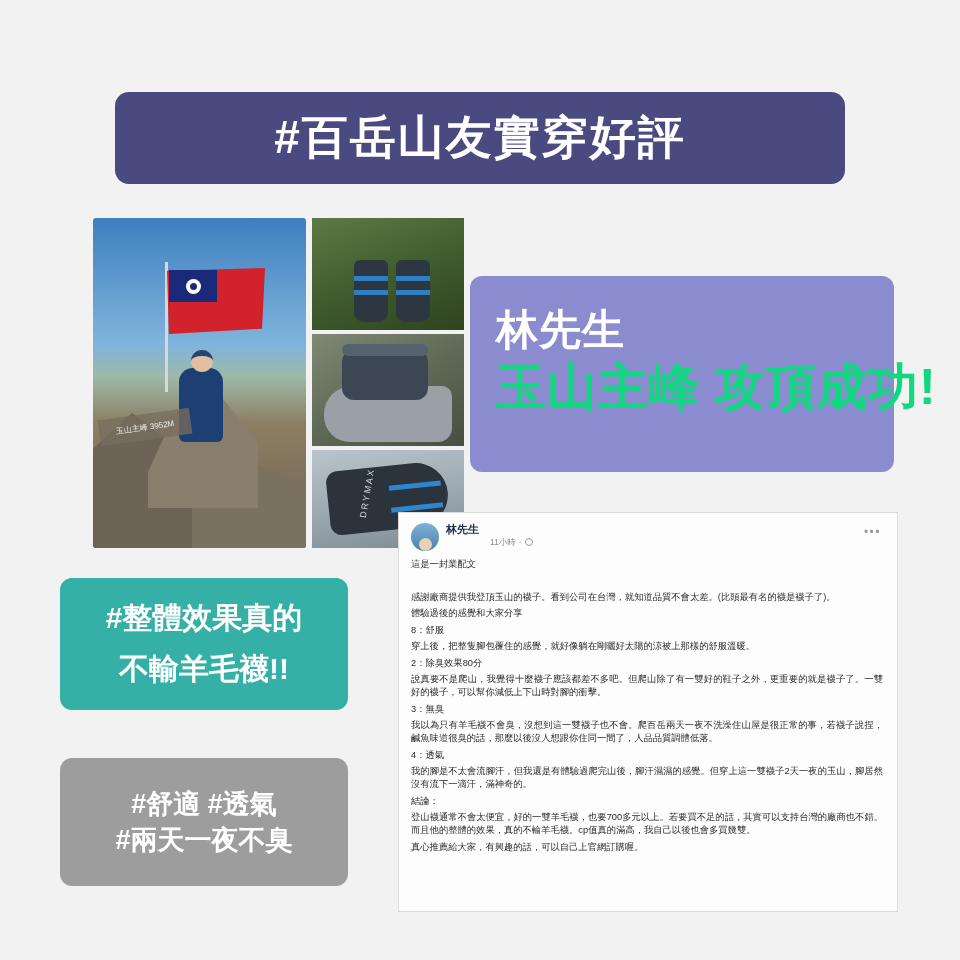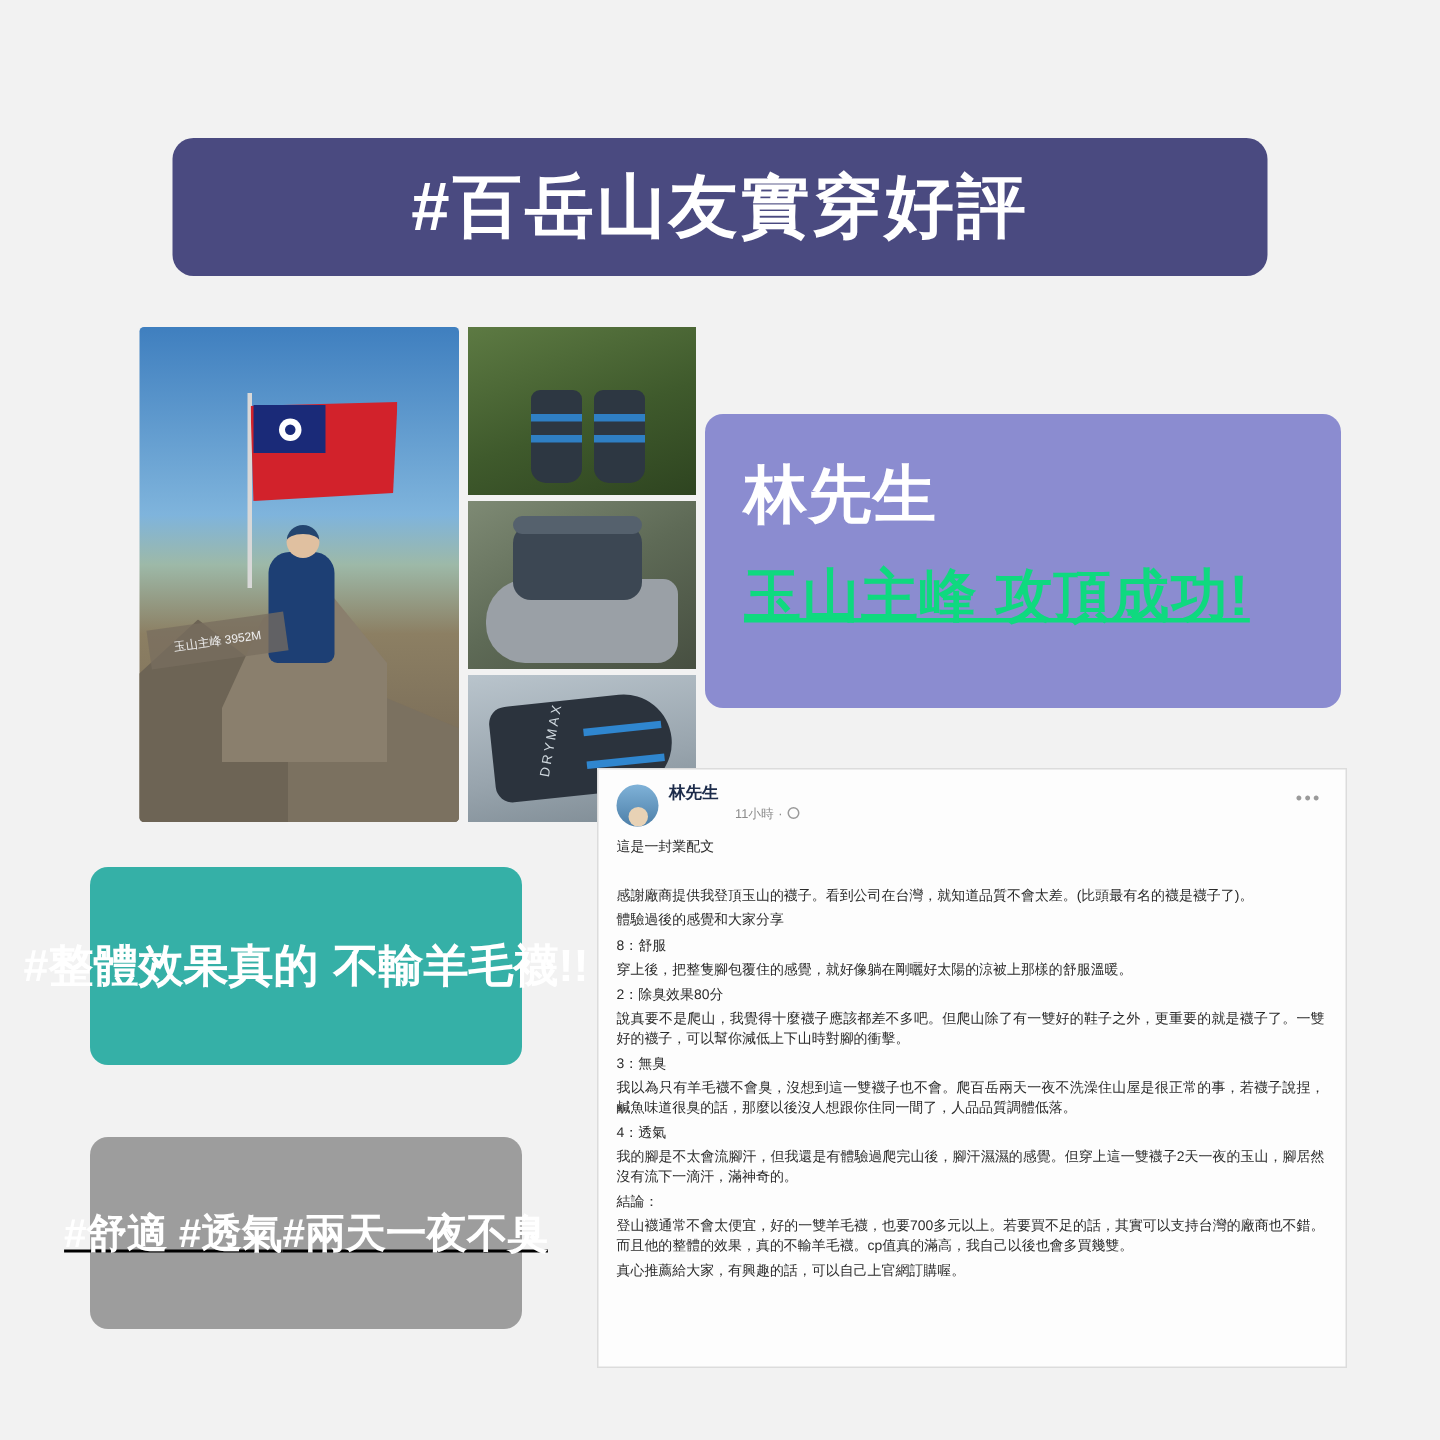--- a/index.html
+++ b/index.html
@@ -167,58 +167,55 @@
     padding: 30px 0 0 26px;
   }
   .name-card .person {
     color: #ffffff;
     font-size: 42px;
     font-weight: bold;
     letter-spacing: 1px;
     line-height: 1.15;
   }
   .name-card .achievement {
-    margin-top: 18px;
     color: #0fd97f;
-    font-size: 38px;
+    font-size: 50px;
     font-weight: bold;
     letter-spacing: 1px;
     white-space: nowrap;
-    text-decoration: underline;
   }
 
   
   .tag-teal {
     position: absolute;
     left: 60px; top: 578px;
     width: 288px; height: 132px;
     background: #35b0a7;
     border-radius: 12px;
-    display: flex; 
+    display: flex; flex-direction: column;
     align-items: center; justify-content: center;
     gap: 10px;
   }
   .tag-teal div {
     color: #ffffff;
     font-size: 30px;
     font-weight: bold;
     white-space: nowrap;
   }
 
   
   .tag-gray {
     position: absolute;
     left: 60px; top: 758px;
     width: 288px; height: 128px;
     background: #9d9d9d;
     border-radius: 12px;
-    display: flex; 
+    display: flex; flex-direction: column;
     align-items: center; justify-content: center;
     gap: 0;
-    text-decoration: underline;
   }
   .tag-gray div {
     color: #ffffff;
     font-size: 27px;
     font-weight: bold;
     white-space: nowrap;
   }
 
   
   .fb-post {

